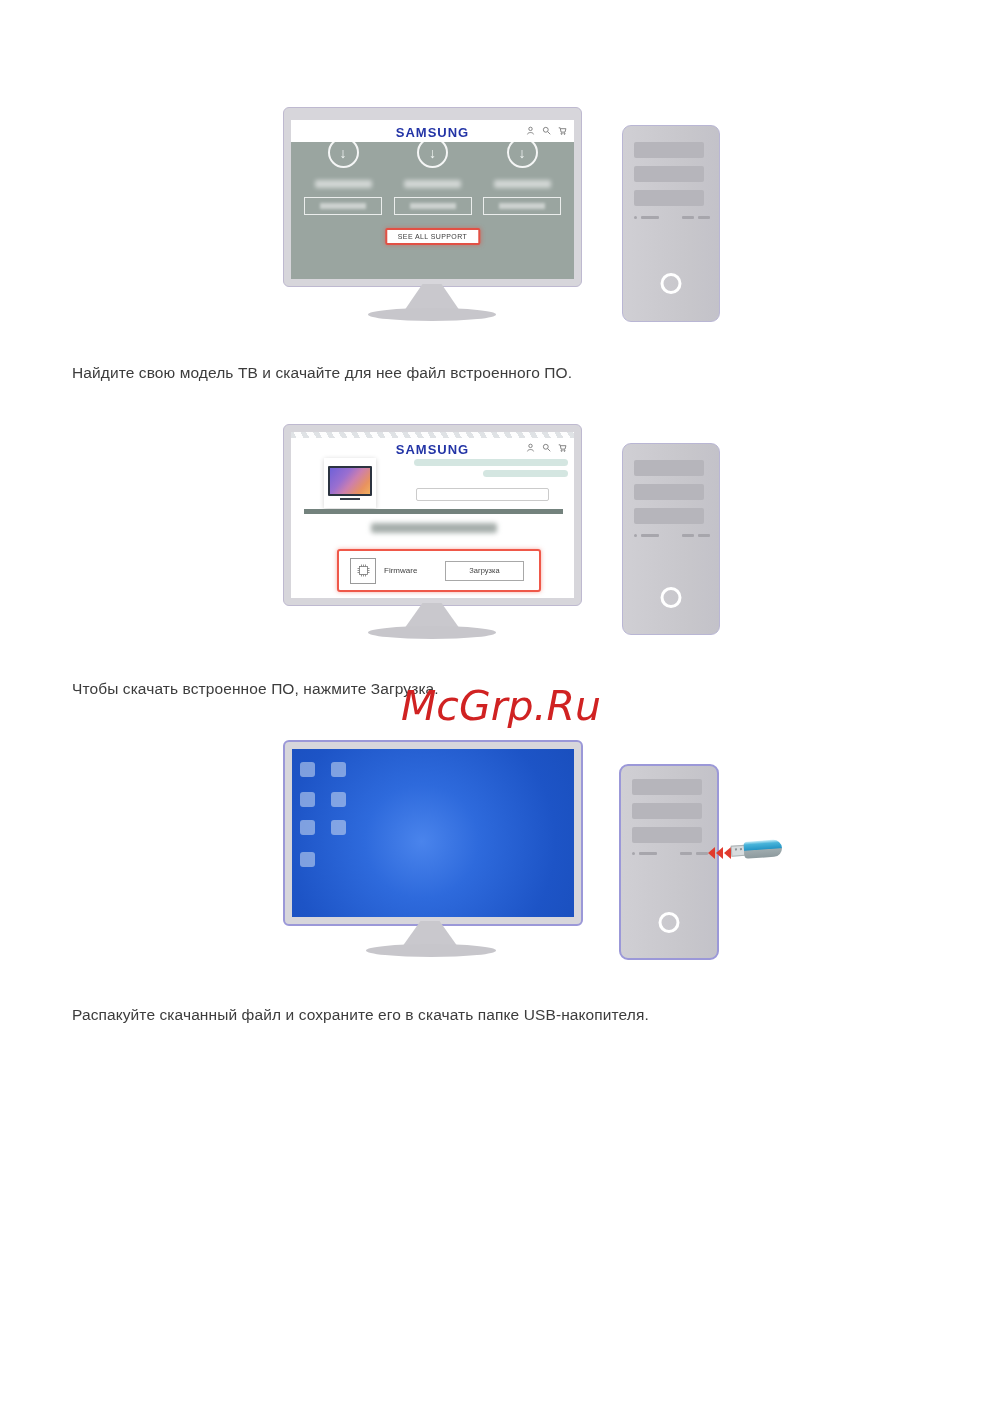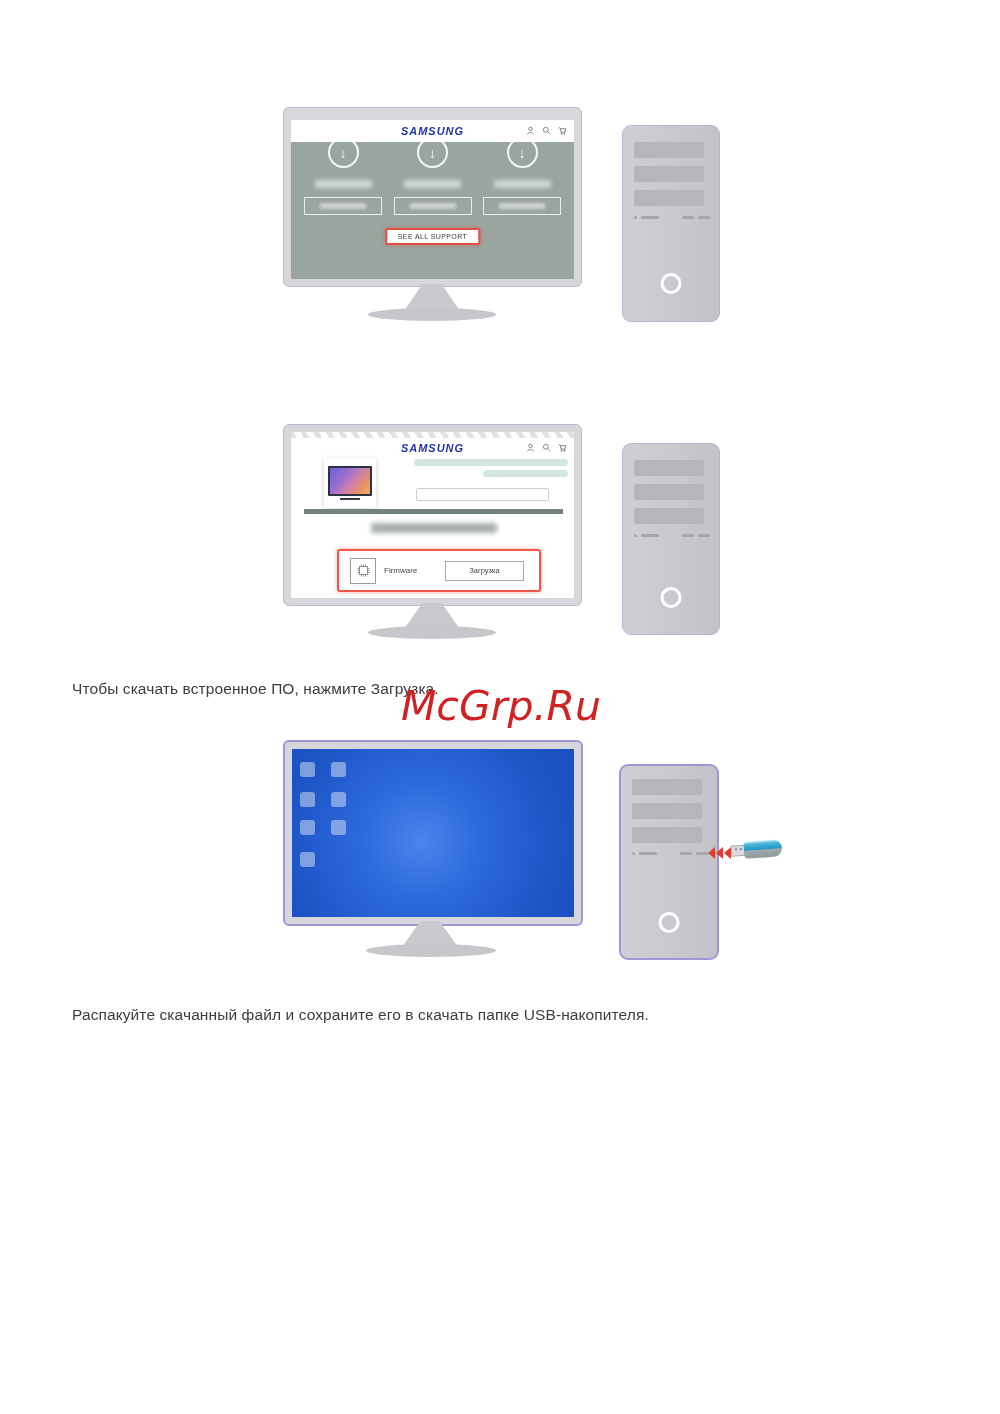--- a/index.html
+++ b/index.html
@@ -31,21 +31,21 @@
   .n3{left:402px;top:921px;width:56px;height:26px;}
   .baseplate{position:absolute;background:#c7c6cb;border-radius:50%;}
   .b1{left:368px;top:308px;width:128px;height:13px;}
   .b2{left:368px;top:626px;width:128px;height:13px;}
   .b3{left:366px;top:944px;width:130px;height:13px;}
 
   
   .site-header{position:absolute;left:0;right:0;height:22px;background:#fff;}
   .sh1{top:0;} .sh2{top:5px;background:transparent;}
   .brand{position:absolute;left:0;right:0;top:5px;text-align:center;
-         font-style:italic;font-weight:bold;font-size:11px;letter-spacing:1px;color:#2334a6;}
+         font-weight:bold;font-size:13px;letter-spacing:1px;color:#2334a6;}
   .hdr-icons{position:absolute;right:7px;top:6px;display:flex;gap:7px;align-items:center;}
   .hdr-icons svg{display:block;}
 
   
   .dl-row{position:absolute;top:17px;left:9px;right:9px;display:flex;justify-content:space-between;}
   .dl-col{width:86px;display:flex;flex-direction:column;align-items:center;}
   .dl-circle{width:27px;height:27px;border:2px solid rgba(255,255,255,.9);border-radius:50%;
              display:flex;align-items:center;justify-content:center;
              color:#f3f7f5;font-size:14px;line-height:1;}
   .blur-label{width:57px;height:8px;background:rgba(255,255,255,.55);filter:blur(2px);
@@ -194,20 +194,21 @@
       <div class="tw-ports">
         <span class="dot"></span>
           <span class="dash long"></span>
           <span class="spacer"></span>
         <span class="dash short"></span>
           <span class="dash short"></span>
       </div>
       <div class="tw-power"></div>
     </div>
   </div>
+  <p class="caption c1">Найдите свою модель ТВ и скачайте для нее файл встроенного ПО.</p>
 
   <div>
     <div class="monitor m2">
       <div class="screen s2">
         <div class="stripes"></div>
         <div class="site-header sh2">
           <span class="brand">SAMSUNG</span>
           <span class="hdr-icons">
             <svg width="9" height="9" viewBox="0 0 10 10">
                 <g fill="none" stroke="#6a6a6a" stroke-width="0.9">

